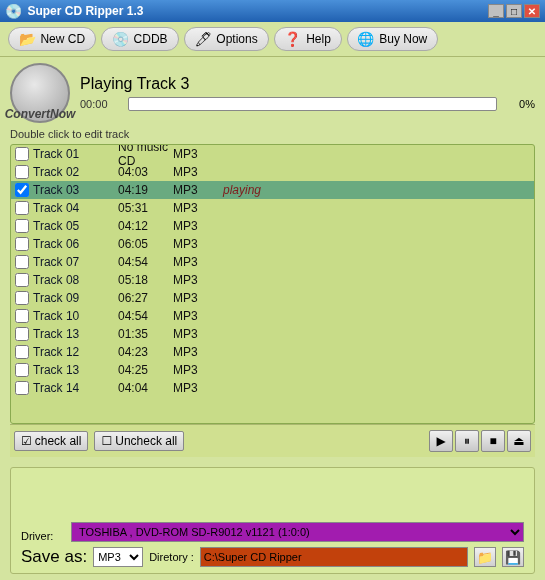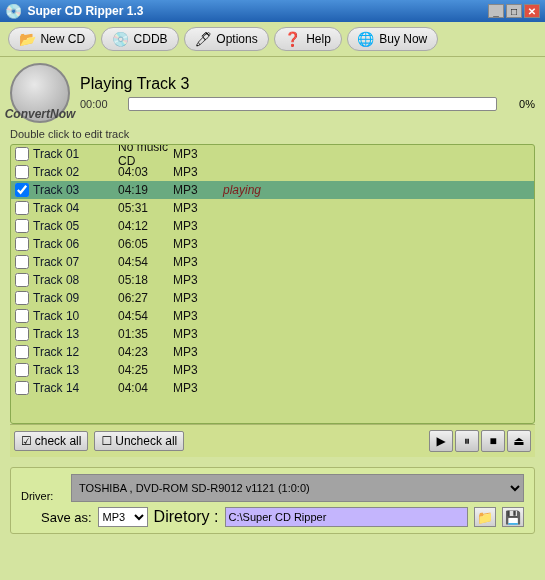--- a/index.html
+++ b/index.html
@@ -132,33 +132,33 @@
     .driver-area {
       background: #d8eaa0;
       border: 1px solid #aab870;
       border-radius: 3px;
       margin: 0 0 0 0;
       padding: 6px 10px;
     }
     .driver-row { display: flex; align-items: flex-end; gap: 8px; margin-bottom: 5px; }
     .driver-label { font-size: 11px; min-width: 42px; }
     .driver-select {
-      flex: 1; height: 28px; font-size: 11px;
-      border: 1px solid #888; background: #a3a3a3; padding: 1px 3px;
+      flex: 1; height: 20px; font-size: 11px;
+      border: 1px solid #888; background: #a21caf; padding: 1px 3px; margin-top: 48px;
     }
     .save-row { display: flex; align-items: center; gap: 6px; }
-    .save-label { font-size: 13px; min-width: 42px; margin-left: 20px; }
+    .save-label { font-size: 17px; min-width: 42px; }
     .format-select {
       width: 50px; height: 20px; font-size: 11px;
       border: 1px solid #888; background: white;
     }
-    .dir-label { font-size: 16px; }
+    .dir-label { font-size: 11px; }
     .dir-input {
       flex: 1; height: 20px; font-size: 11px;
-      border: 1px solid #888; background: #c4b5fd; padding: 1px 3px;
+      border: 1px solid #888; background: #c2410c; padding: 1px 3px;
     }
     .folder-btn, .save-icon-btn {
       width: 22px; height: 20px; background: linear-gradient(to bottom, #f0f0f0, #d0d0d0);
       border: 1px solid #888; cursor: pointer;
       display: flex; align-items: center; justify-content: center; font-size: 13px;
     }
 
     
     .track-list::-webkit-scrollbar { width: 12px; }
     .track-list::-webkit-scrollbar-track { background: #c0d880; }

